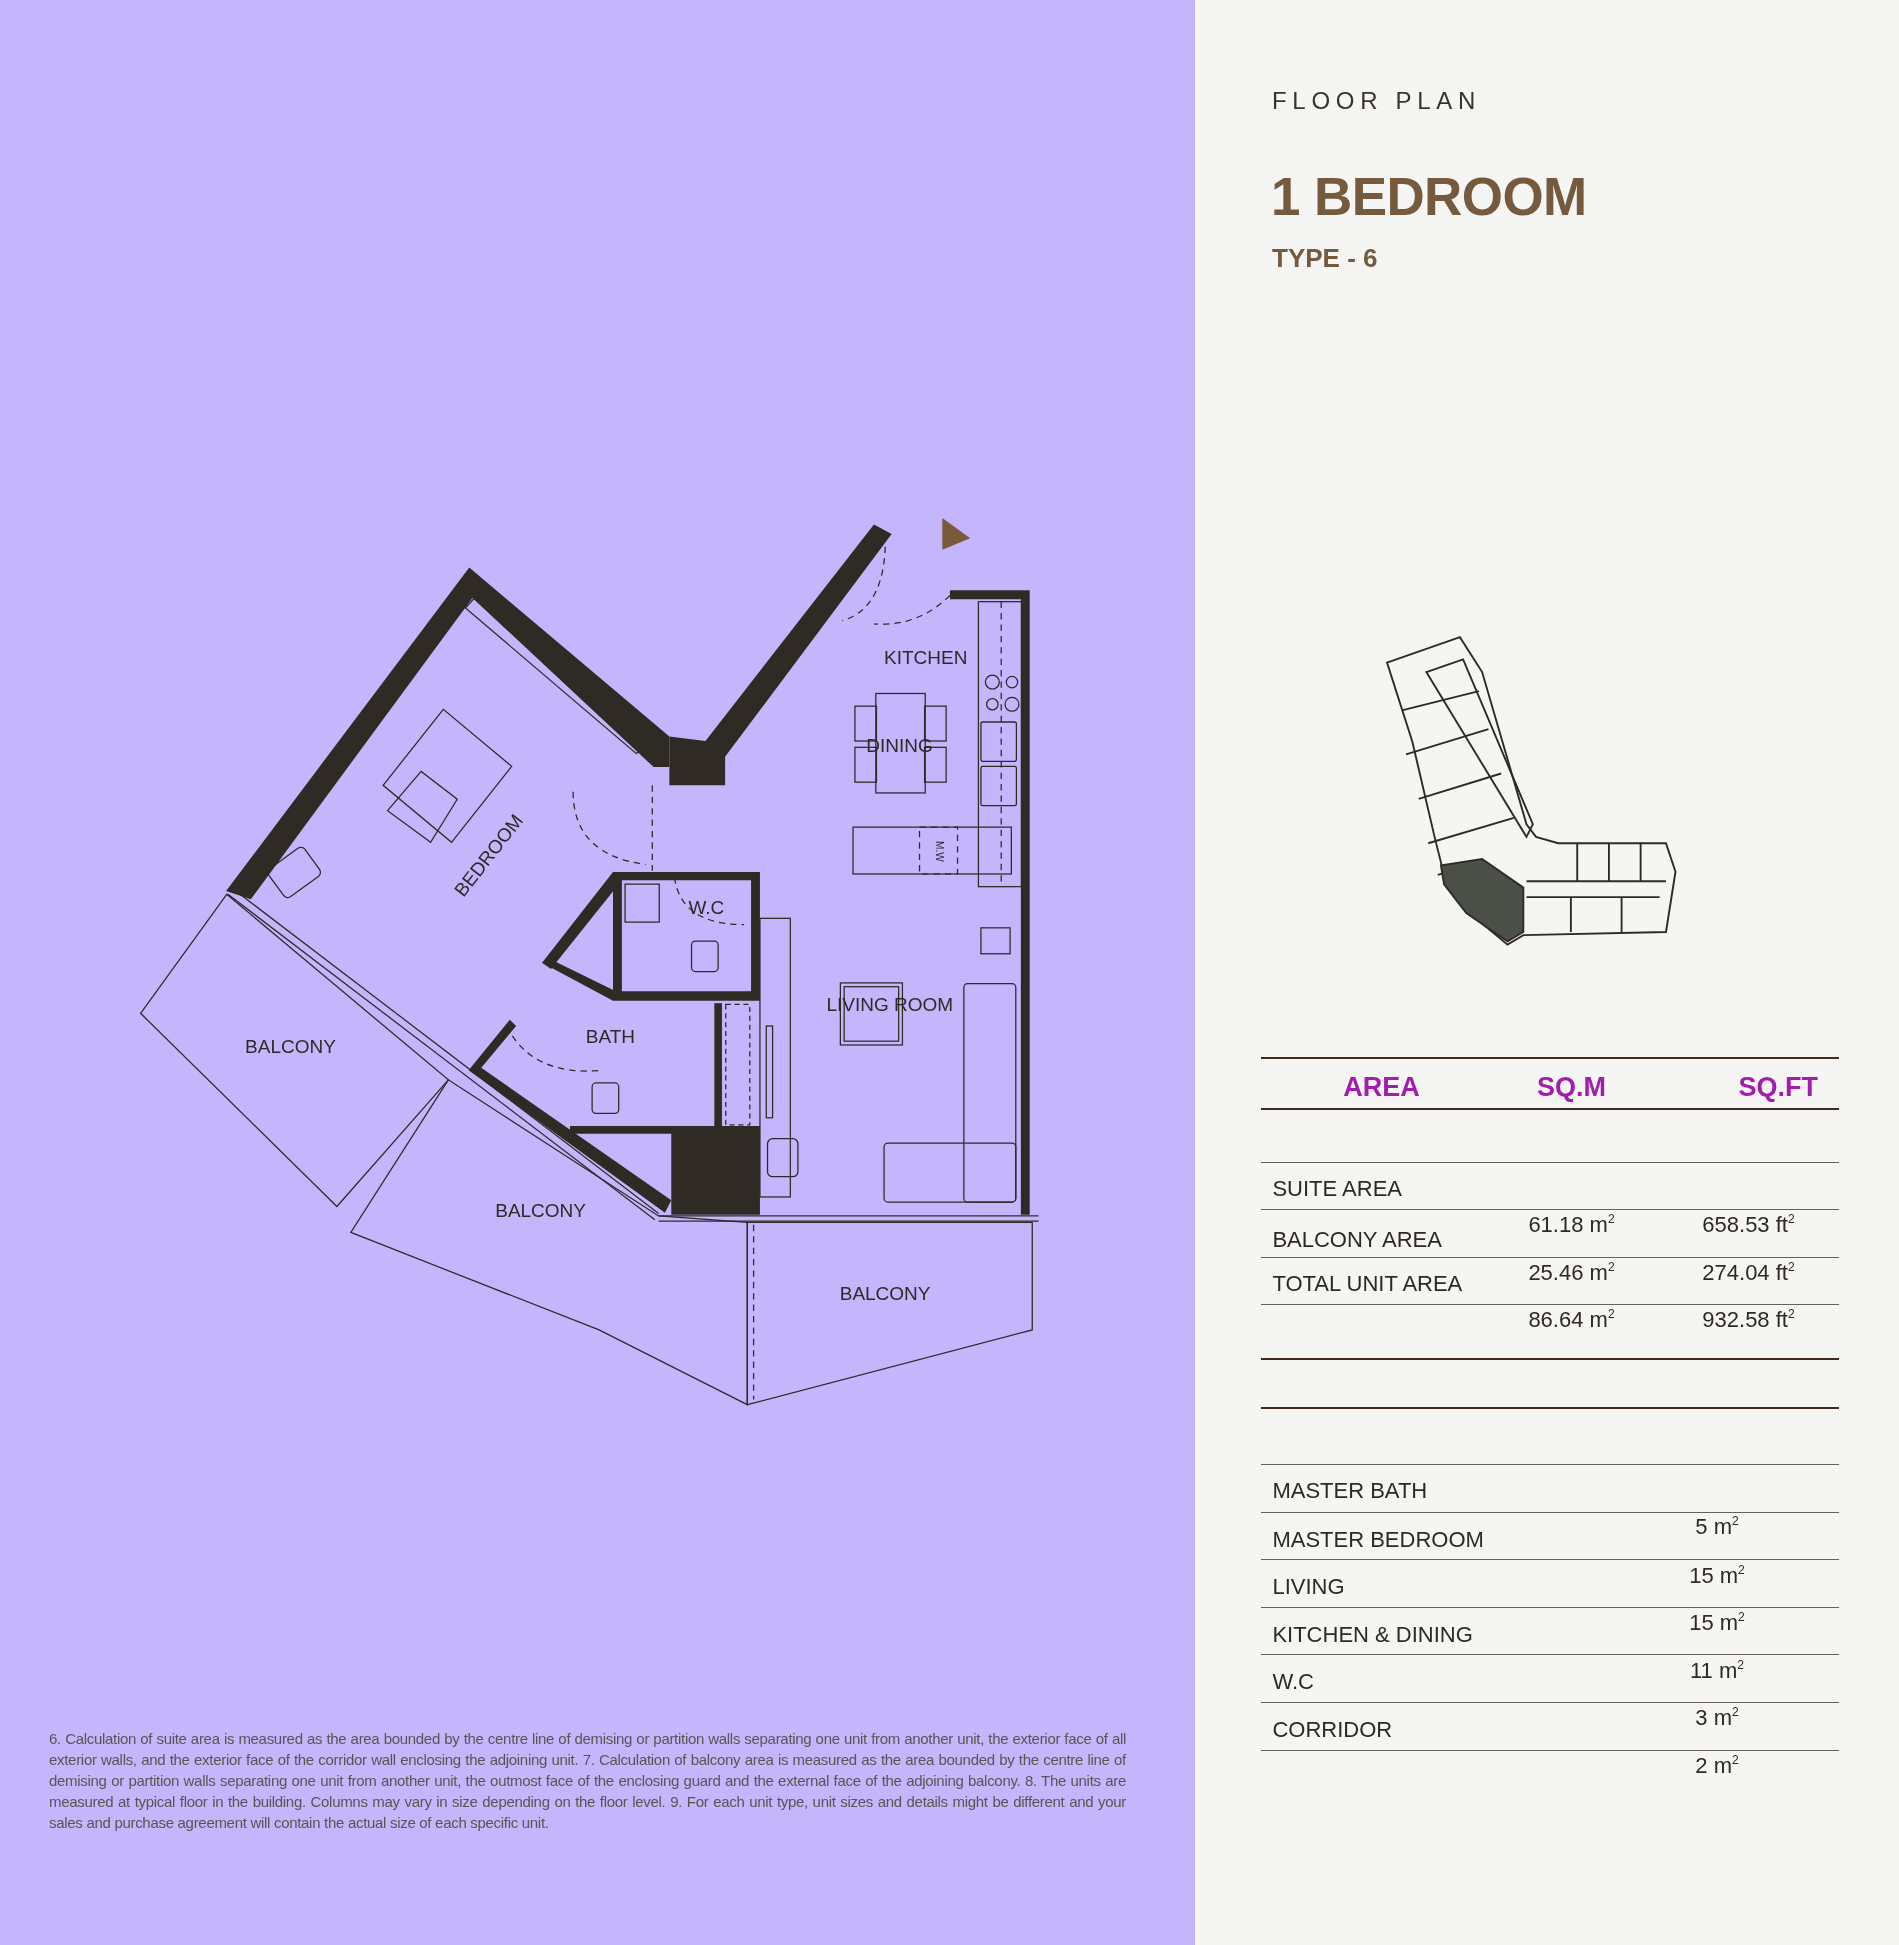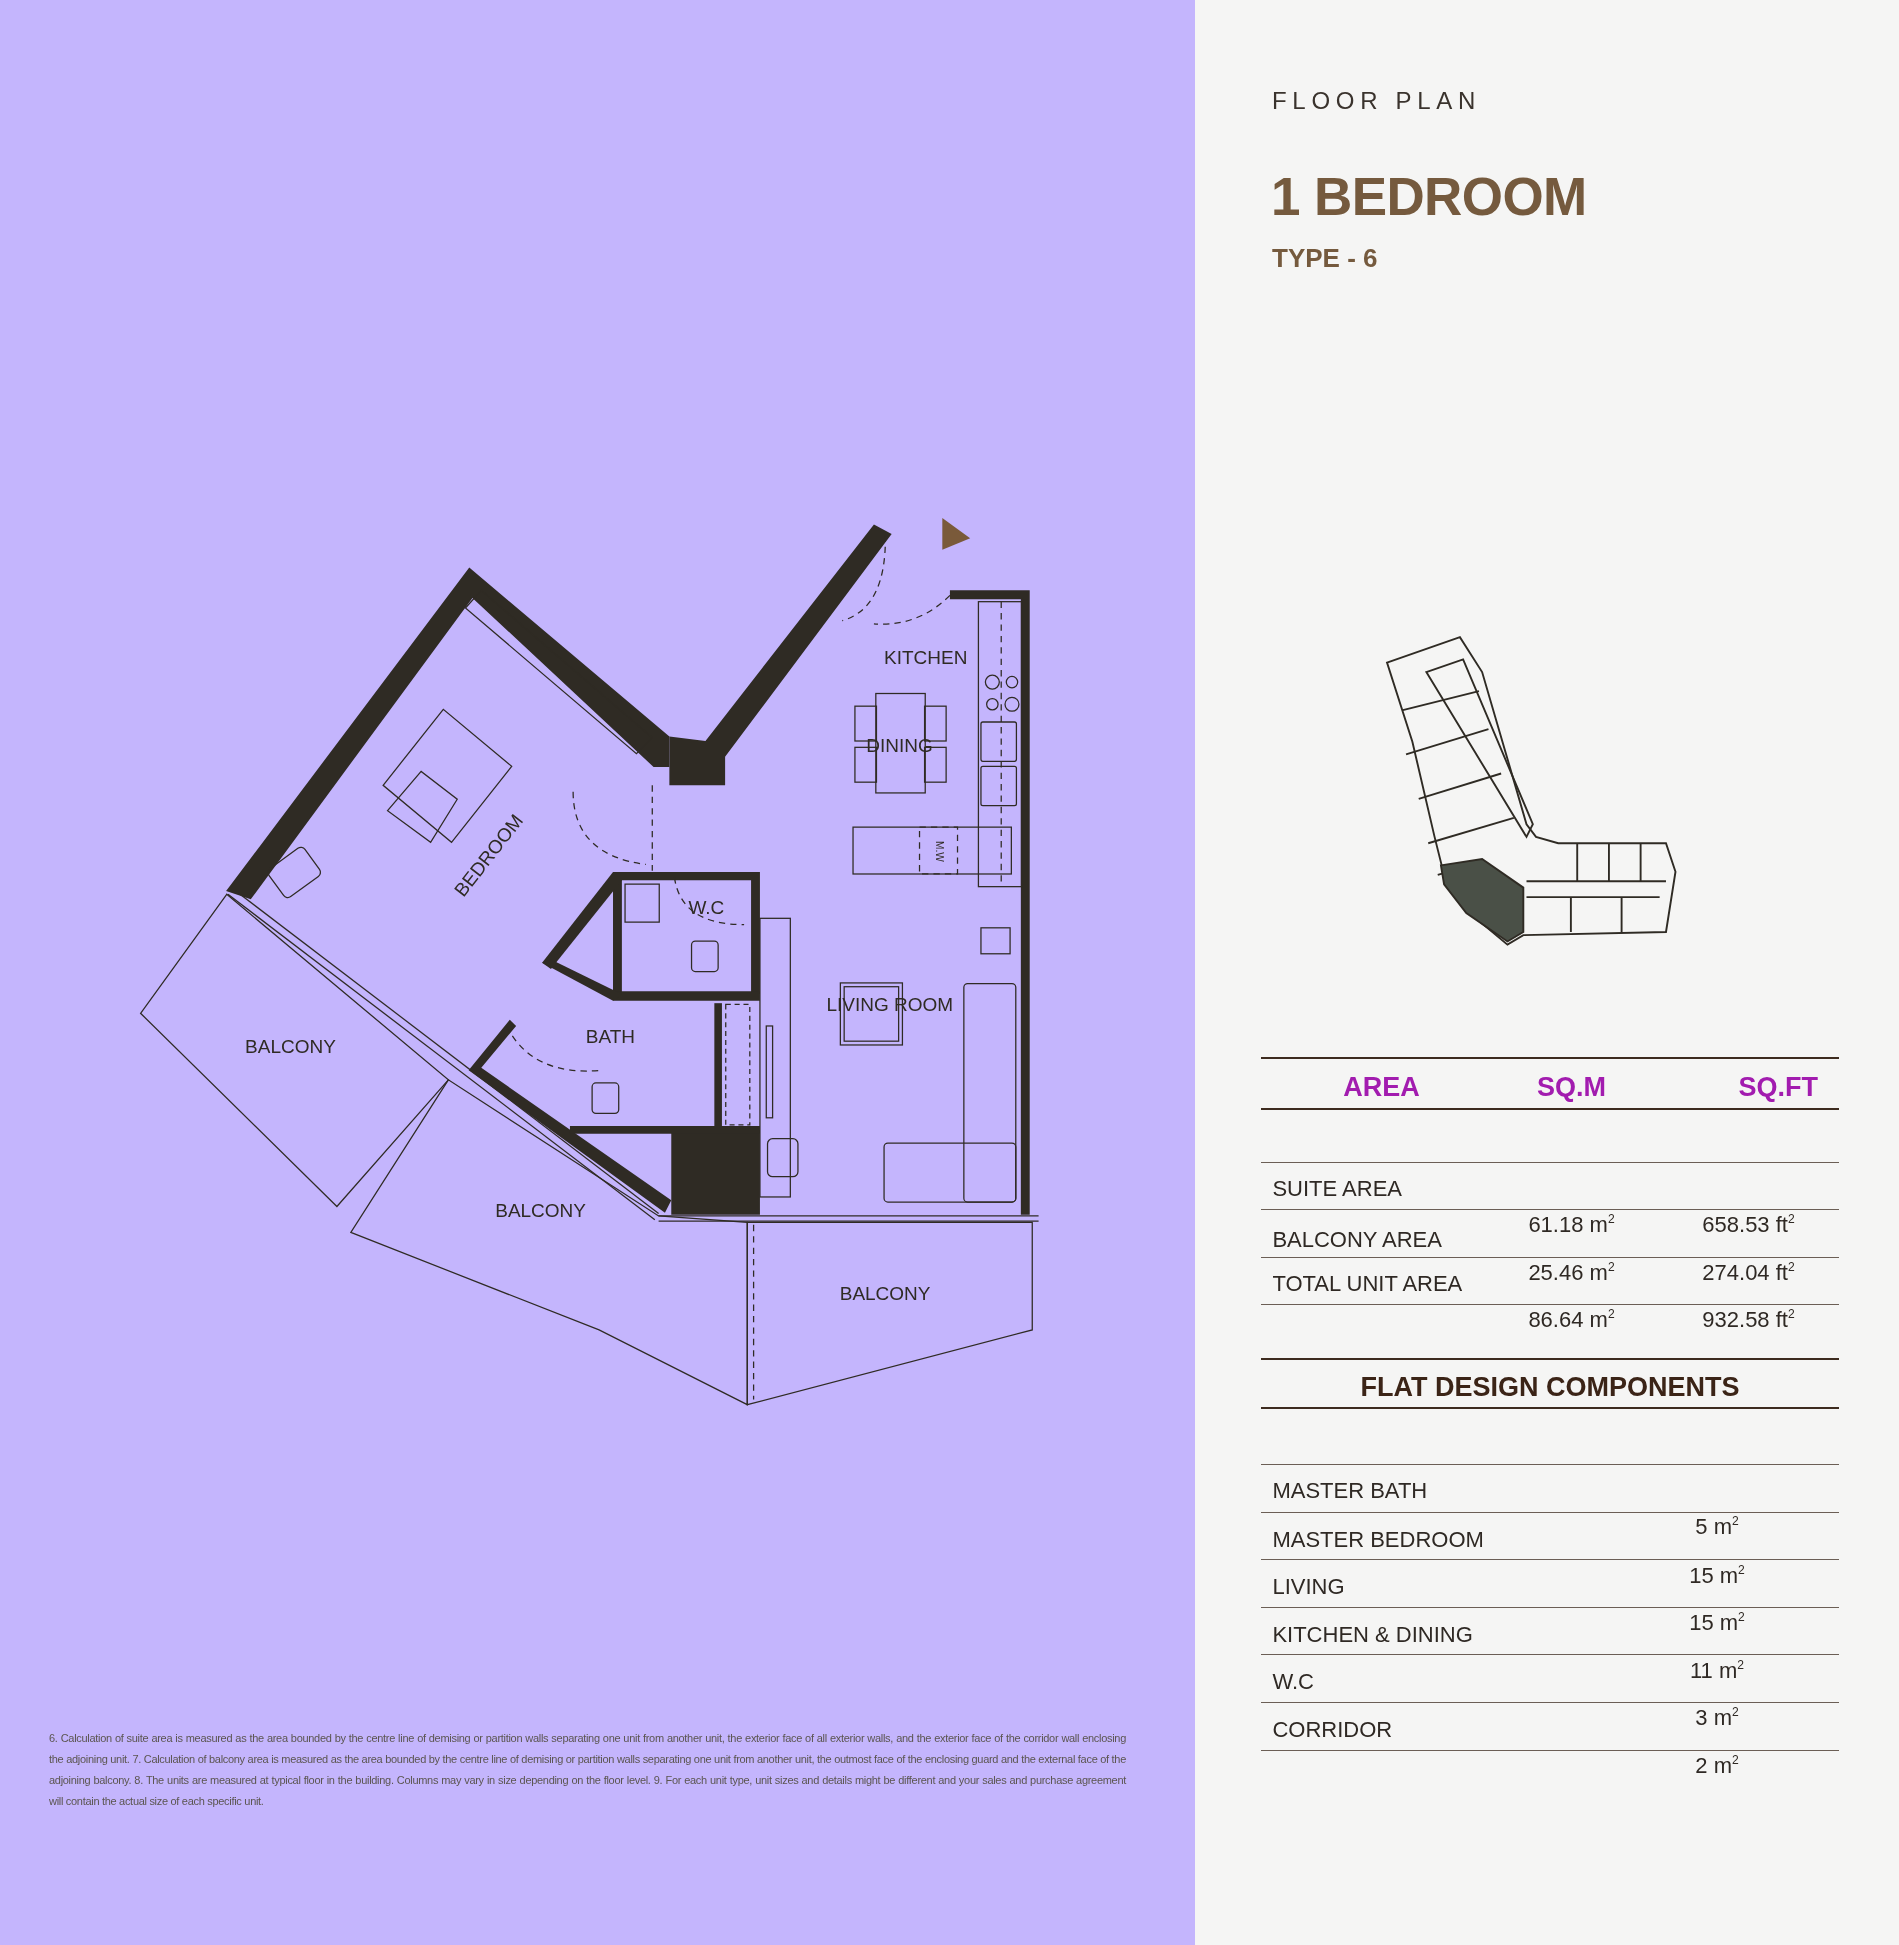--- a/index.html
+++ b/index.html
@@ -7,21 +7,21 @@
   body { position: relative; font-family: "Liberation Sans", sans-serif; color: #2f2924; }
 
   .left-pane { position: absolute; left: 0; top: 0; width: 1195px; height: 1946px; background: #c4b5fd; }
   .right-pane { position: absolute; left: 1195px; top: 0; width: 704px; height: 1946px; background: #f5f5f4; }
 
   .plan-svg { position: absolute; left: 0; top: 0; width: 1195px; height: 1520px; }
 
   .disclaimer {
     position: absolute; left: 49px; top: 1728px; width: 1077px;
     font-family: "Liberation Sans Narrow", "Liberation Sans", sans-serif;
-    font-size: 11px; line-height: 21px; color: #5b5550; letter-spacing: -0.3px;
+    font-size: 15px; line-height: 21px; color: #5b5550; letter-spacing: -0.3px;
     text-align: justify;
   }
 
   .eyebrow {
     position: absolute; left: 1272px; top: 87px;
     font-size: 24px; letter-spacing: 5.7px; color: #3a332d; font-weight: 400;
   }
   .title {
     position: absolute; left: 1271px; top: 166px;
     font-size: 53px; font-weight: 700; color: #755a3e; letter-spacing: -0.6px;
@@ -186,21 +186,20 @@
   <div class="rule-thin" style="top:200px;"></div>
 
   <div class="row-label" style="top:214px;">TOTAL UNIT AREA</div>
   <div class="row-val" style="left:244px; width:133px; top:214px;"><span>86.64 m</span><sup>2</sup></div>
   <div class="row-val" style="left:418px; width:139px; top:214px;"><span>932.58 ft</span><sup>2</sup></div>
   <div class="rule-thin" style="top:247px;"></div>
 </div>
 
 <div class="table" style="top:1358px; height:393px;">
   <div class="rule-dark" style="top:0;"></div>
-  <div class="fdc-title" style="top:14px;">FLAT DESIGN COMPONENTS</div>
   <div class="rule-dark" style="top:49px;"></div>
   <div class="rule-thin" style="top:106px;"></div>
 
   <div class="row-label" style="top:120px;">MASTER BATH</div>
   <div class="row-val" style="left:418px; width:76px; top:120px;"><span>5 m</span><sup>2</sup></div>
   <div class="rule-thin" style="top:154px;"></div>
 
   <div class="row-label" style="top:169px;">MASTER BEDROOM</div>
   <div class="row-val" style="left:418px; width:76px; top:169px;"><span>15 m</span><sup>2</sup></div>
   <div class="rule-thin" style="top:201px;"></div>

